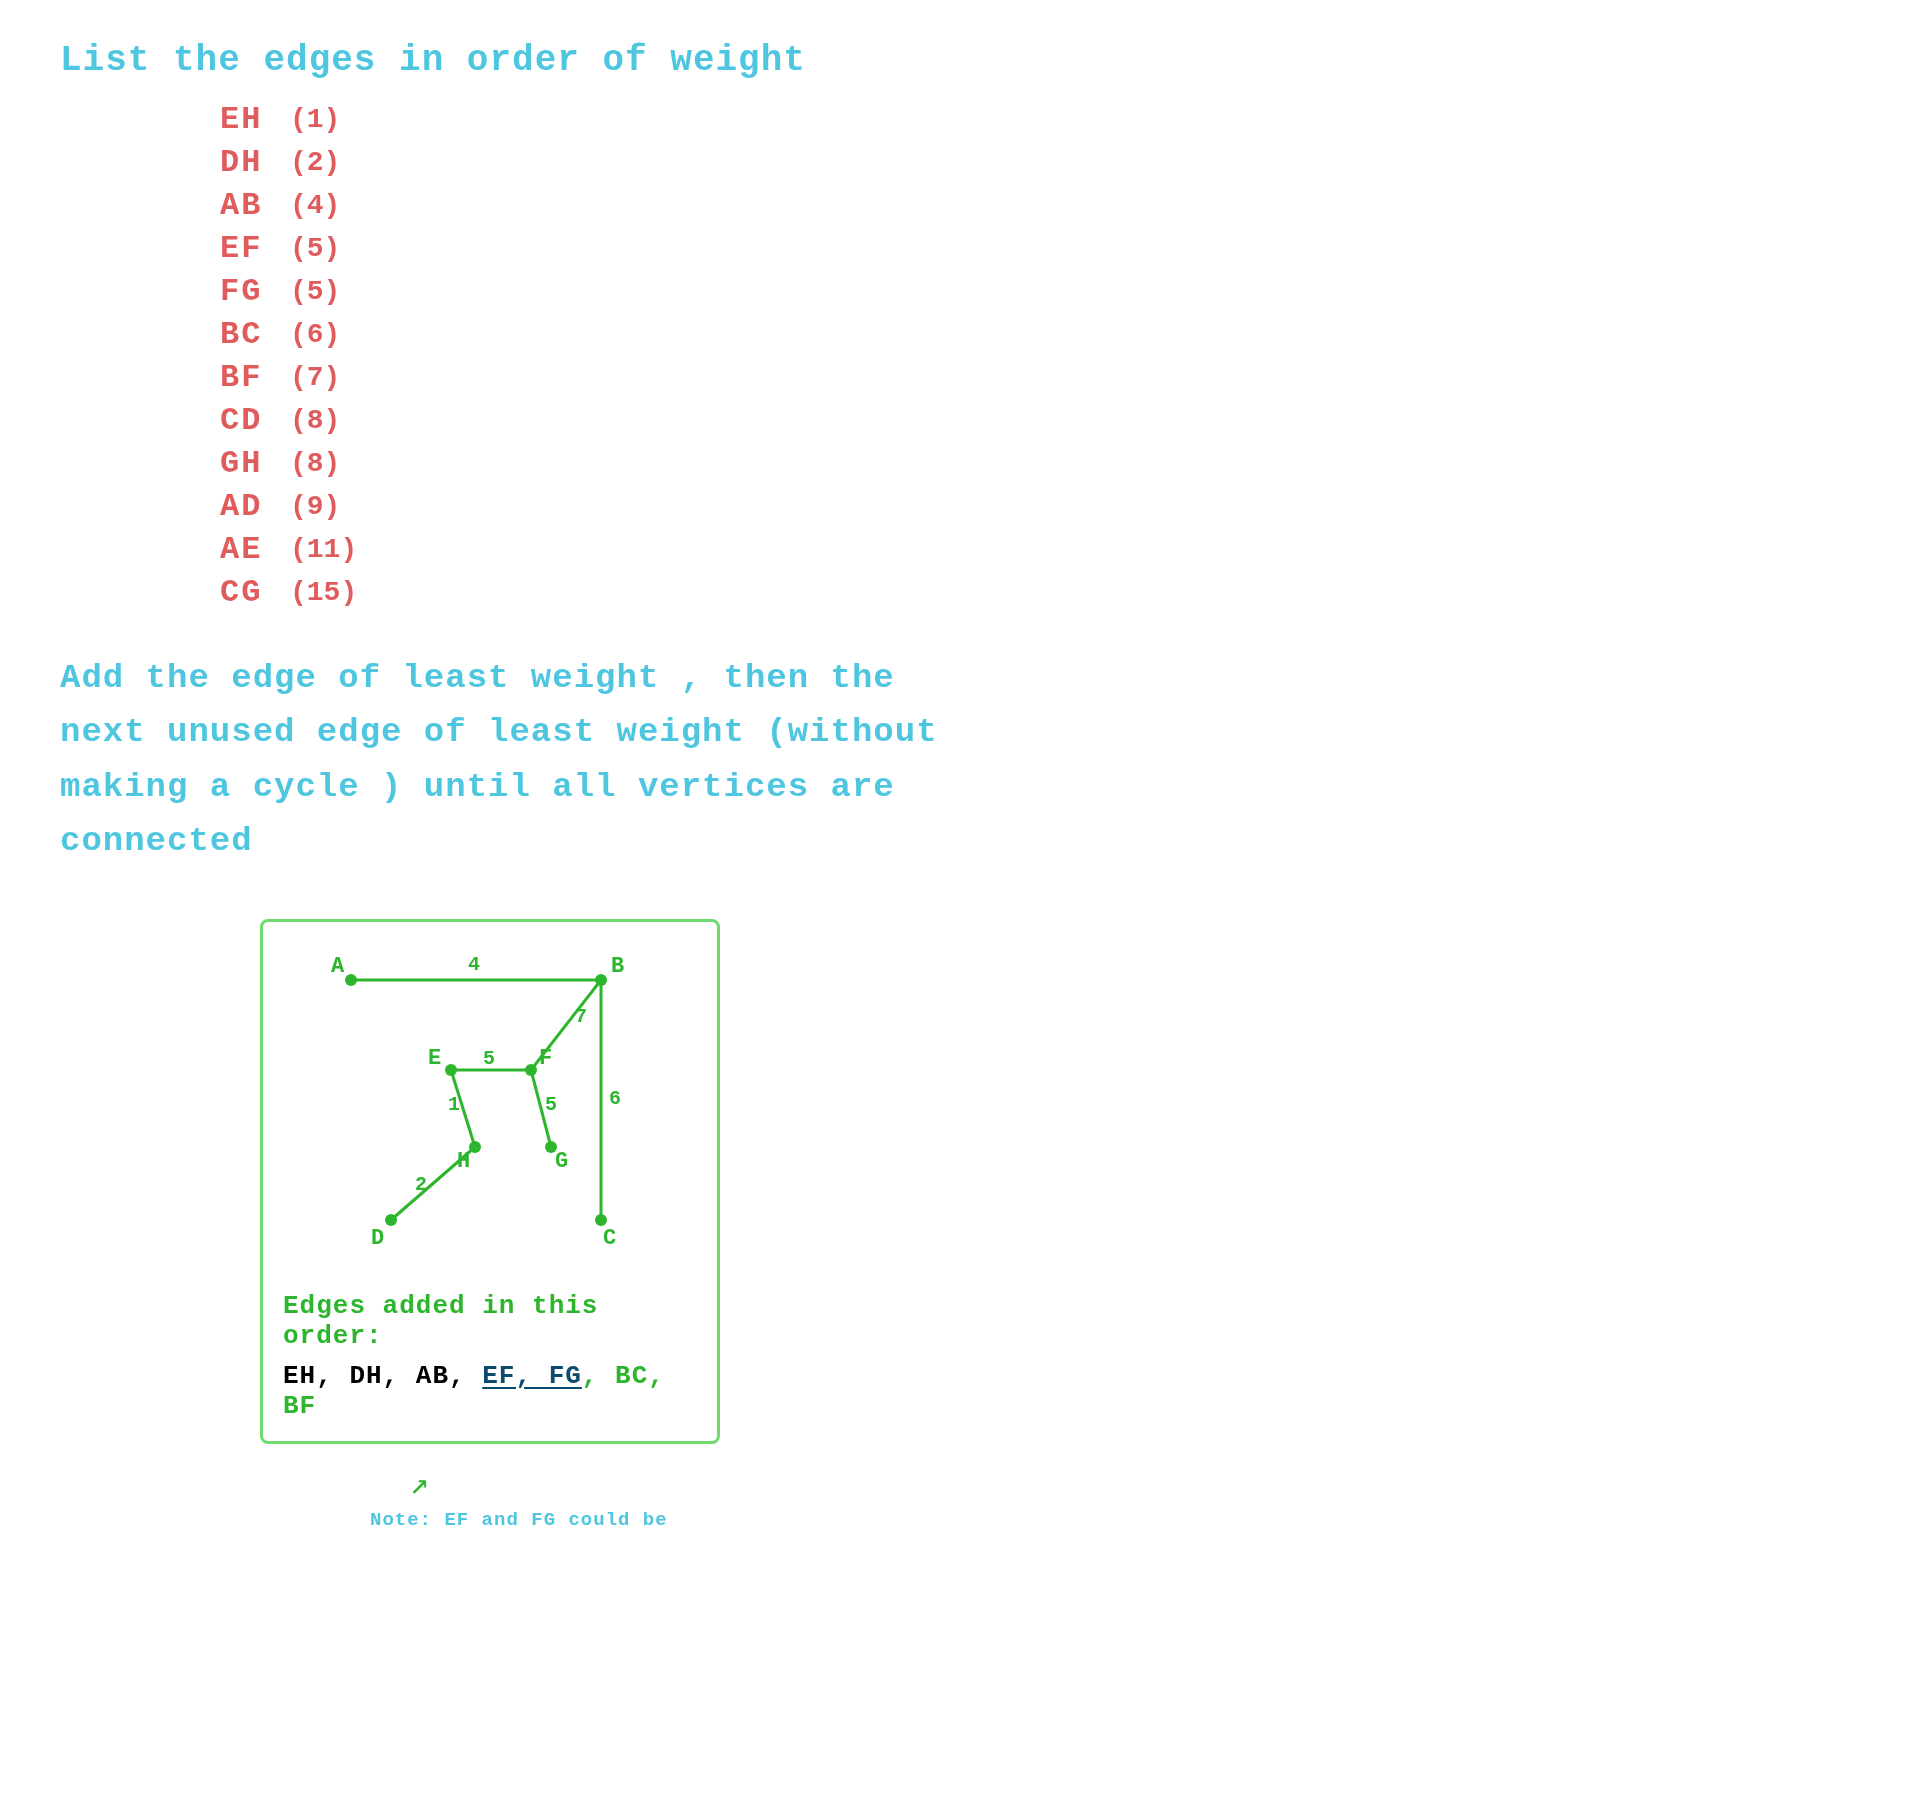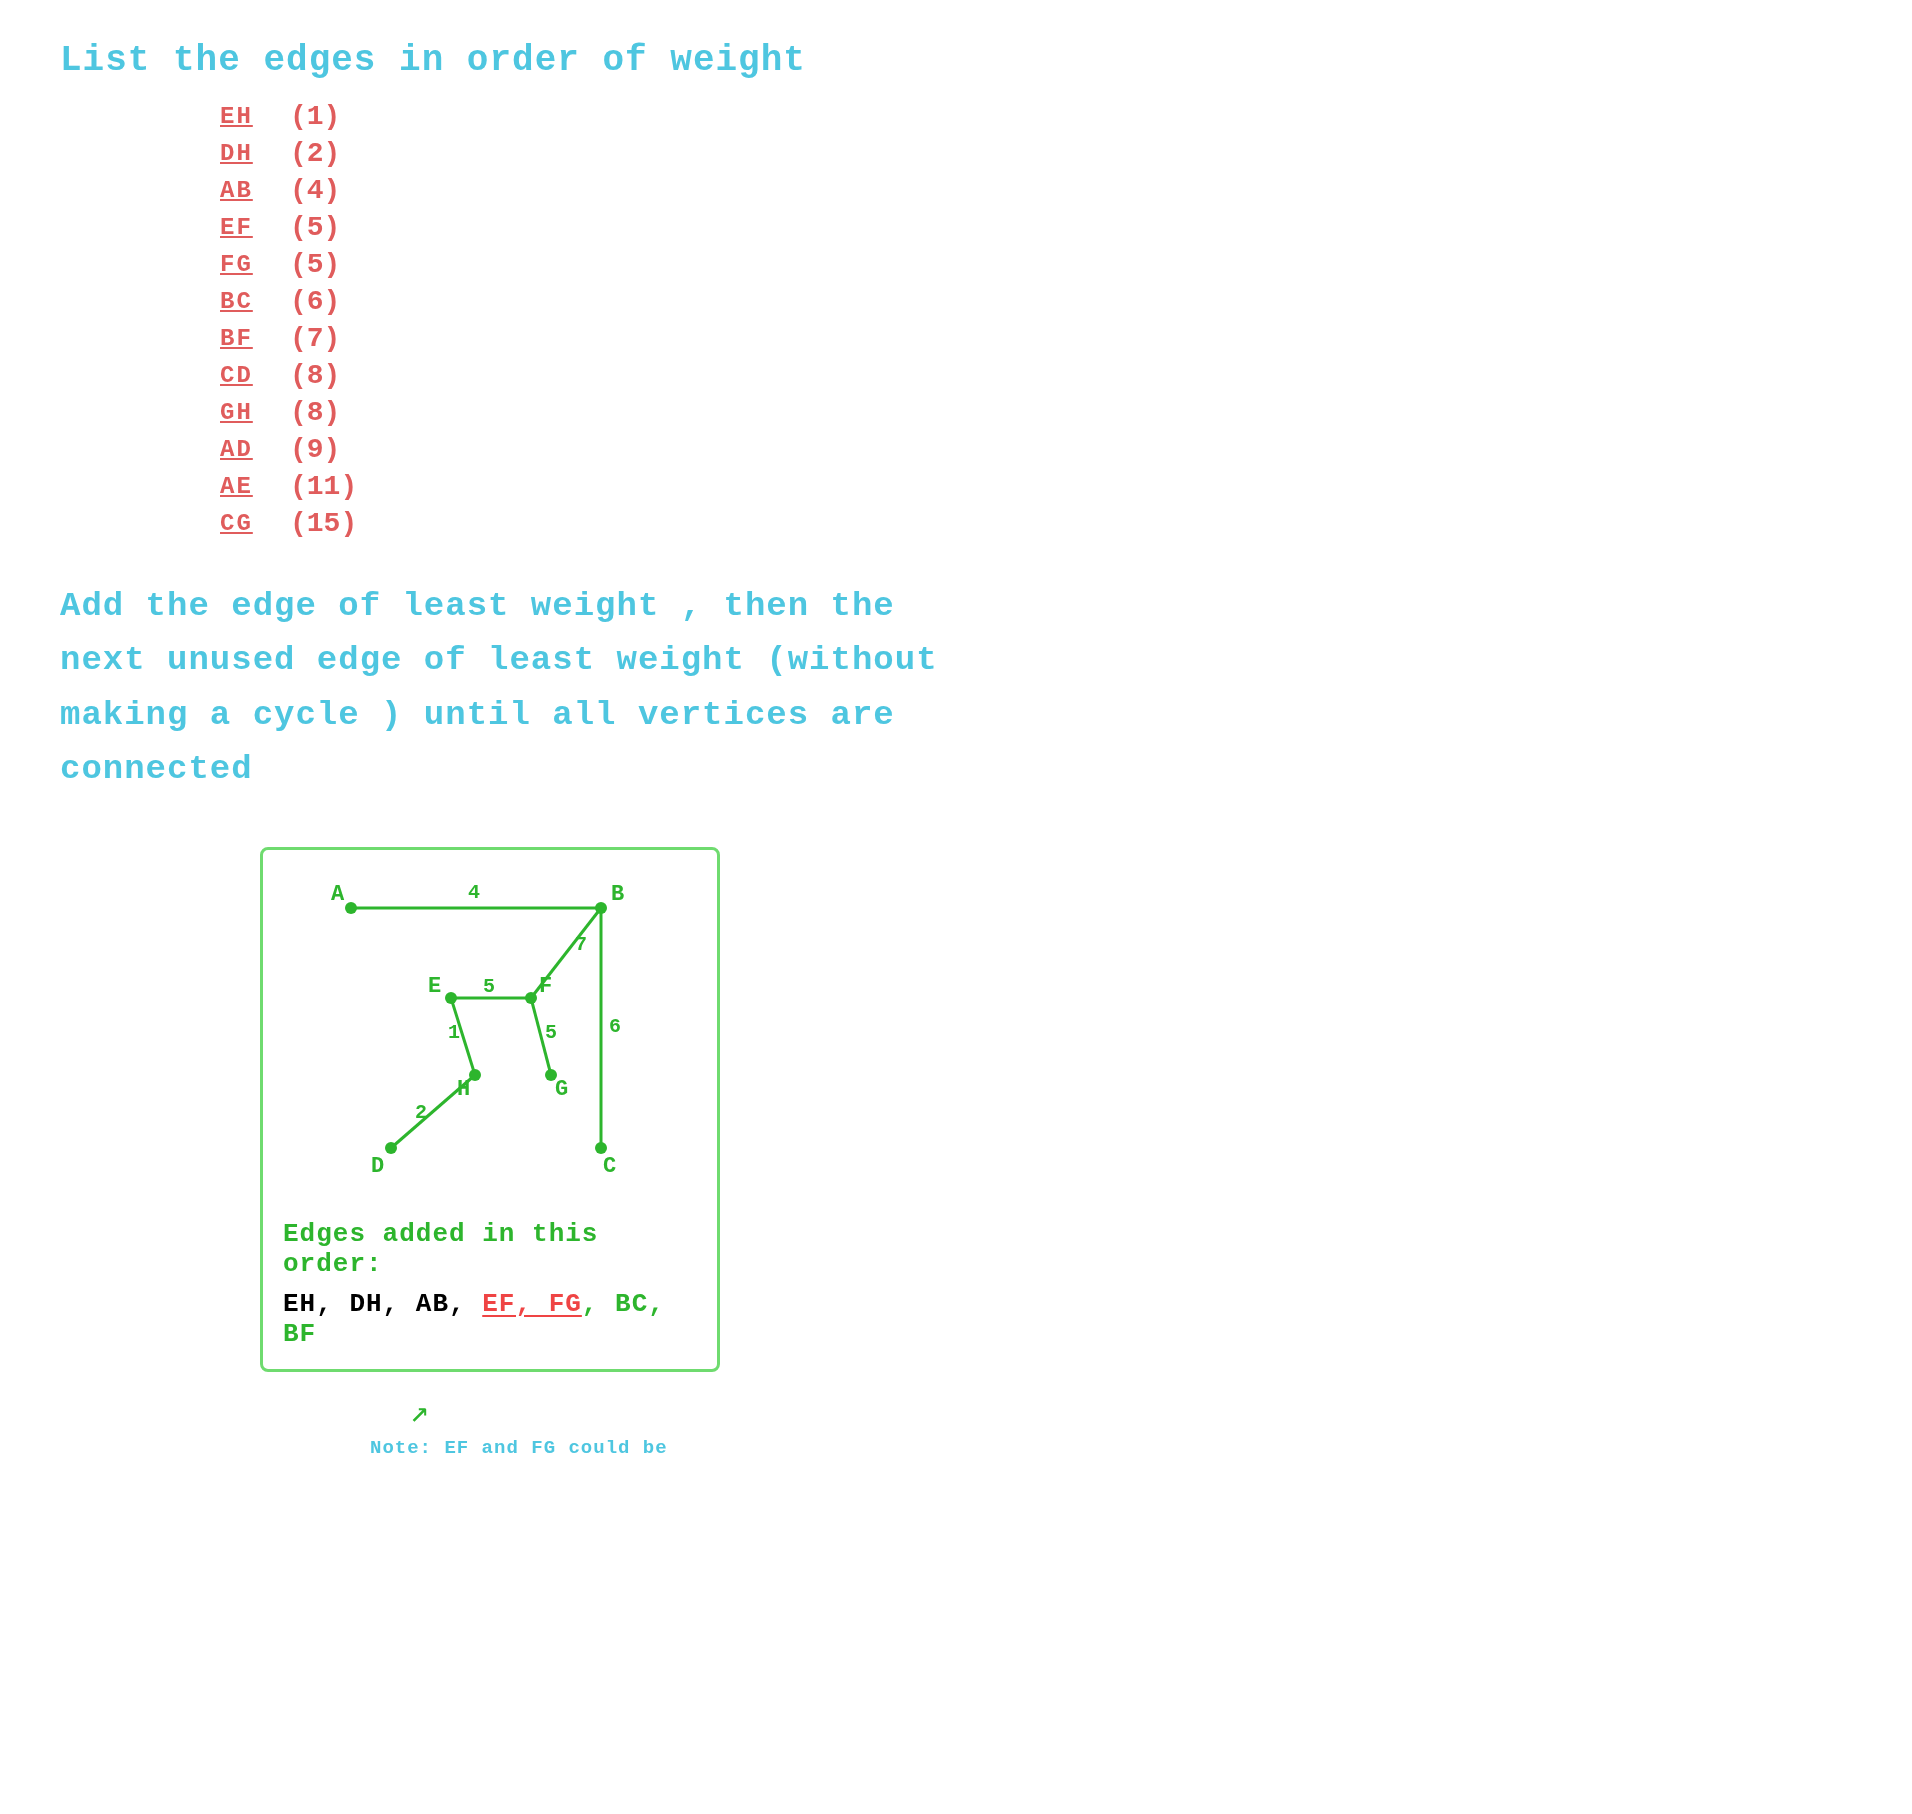--- a/index.html
+++ b/index.html
@@ -25,25 +25,24 @@
     }
 
     .edge-row {
       display: flex;
       align-items: center;
       margin-bottom: 6px;
     }
 
     .edge-name {
       color: #e05c5c;
-      font-size: 24px;
+      font-size: 32px;
       font-weight: bold;
       width: 60px;
       letter-spacing: 2px;
-      text-decoration: underline;
     }
 
     .edge-weight {
       color: #e05c5c;
       font-size: 28px;
       font-weight: bold;
       margin-left: 10px;
     }
 
     .instruction-text {
@@ -211,20 +210,20 @@
 
     <text x="165" y="168" fill="#2db52d" font-size="20" font-family="Courier New" font-weight="bold">1</text>
 
     <text x="262" y="168" fill="#2db52d" font-size="20" font-family="Courier New" font-weight="bold">5</text>
 
     <text x="132" y="248" fill="#2db52d" font-size="20" font-family="Courier New" font-weight="bold">2</text>
   </svg>
 
   <div class="graph-label">Edges added in this order:</div>
   <div class="graph-edges-label" id="edges-added-text">
-    <span style="color:#000000;">EH, DH, AB, </span><span style="color:#ef4444; text-decoration: underline; text-underline-offset:4px;">EF,  FG</span><span style="color:#2db52d;">, BC, BF</span>
+    <span style="color:#000000;">EH, DH, AB, </span><span style="color:#0c4a6e; text-decoration: underline; text-underline-offset:4px;">EF,  FG</span><span style="color:#2db52d;">, BC, BF</span>
   </div>
 </div>
 
 <div class="note-area">
   <div class="note-arrow">↗</div>
   <div class="note-text">Note:  EF  and  FG  could  be</div>
 </div>
 
 </body></html>

